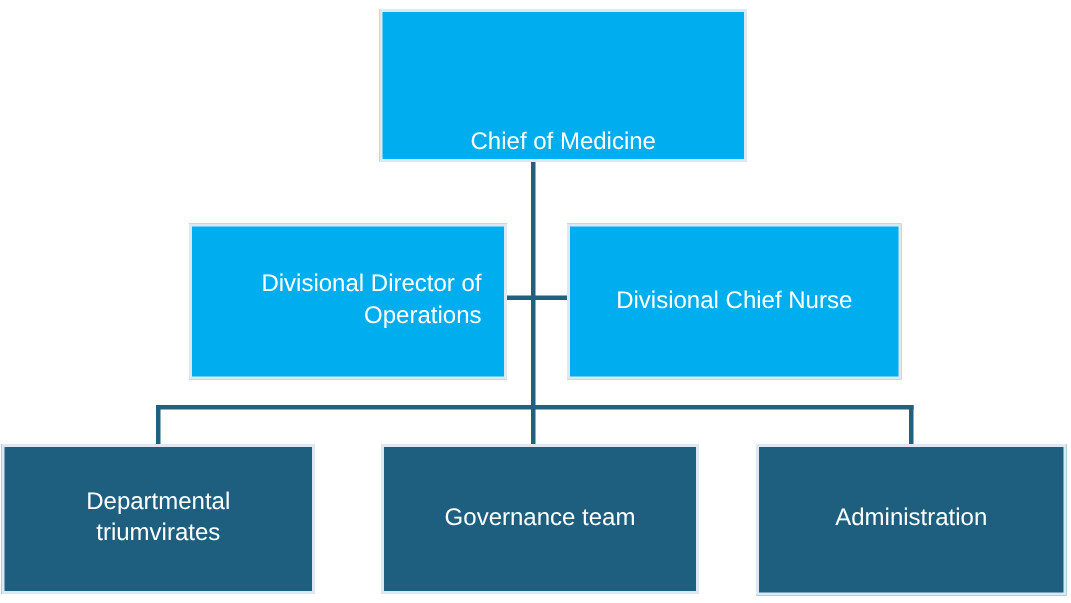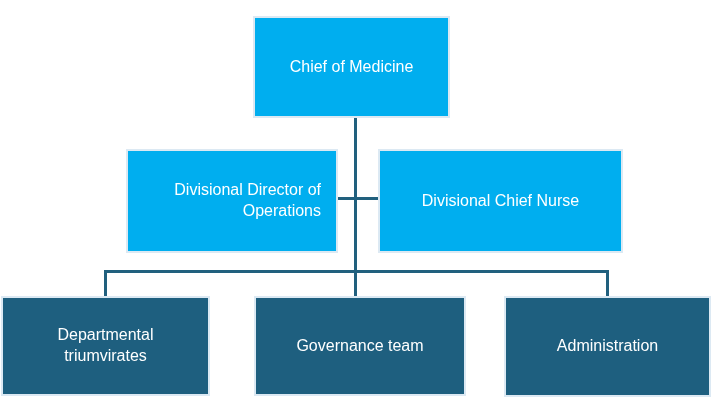--- a/index.html
+++ b/index.html
@@ -23,23 +23,23 @@
     justify-content: center;
     text-align: center;
     color: var(--text, #FFFFFF);
     font-size: 16px;
     line-height: 1.3;
     border: 2px solid var(--node-border, #DCE9F3);
   }
   .node.blue { background: var(--node-primary, #00AEEF); }
   .node.dark { background: var(--node-secondary, #1E5F7F); }
 
-  .node-chief  { left: 253px; top: 16px;   width: 197px; height: 102px; }
+  .node-chief  { left: 253px; top: 6px;   width: 245px; height: 102px; align-items: flex-end; }
   .node-ddo    { left: 126px; top: 149px; width: 212px; height: 104px; text-align: right; }
-  .node-dcn    { left: 378px; top: 149px; width: 245px; height: 104px; }
+  .node-dcn    { left: 378px; top: 149px; width: 223px; height: 104px; }
   .node-dept   { left: 1px;   top: 296px; width: 209px; height: 100px; }
   .node-gov    { left: 254px; top: 296px; width: 212px; height: 100px; }
   .node-admin  { left: 504px; top: 296px; width: 207px; height: 101px; text-align: center; }
 
   .node-label { display: inline-block; }
   .wrap-mid .node-label    { max-width: 178px; }
   .wrap-narrow .node-label { max-width: 140px; }
 
   .line {
     position: absolute;

